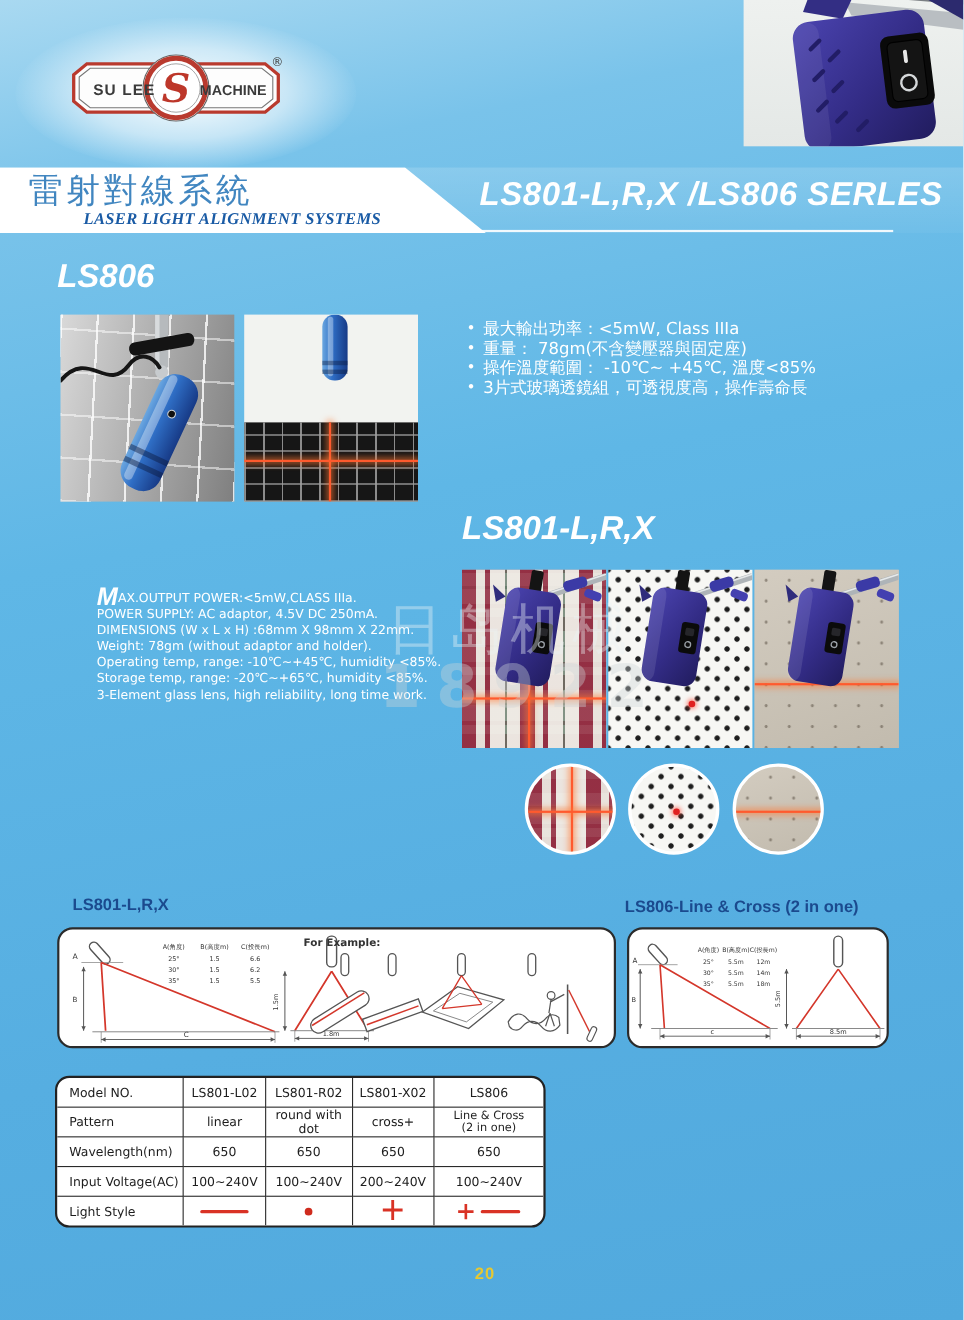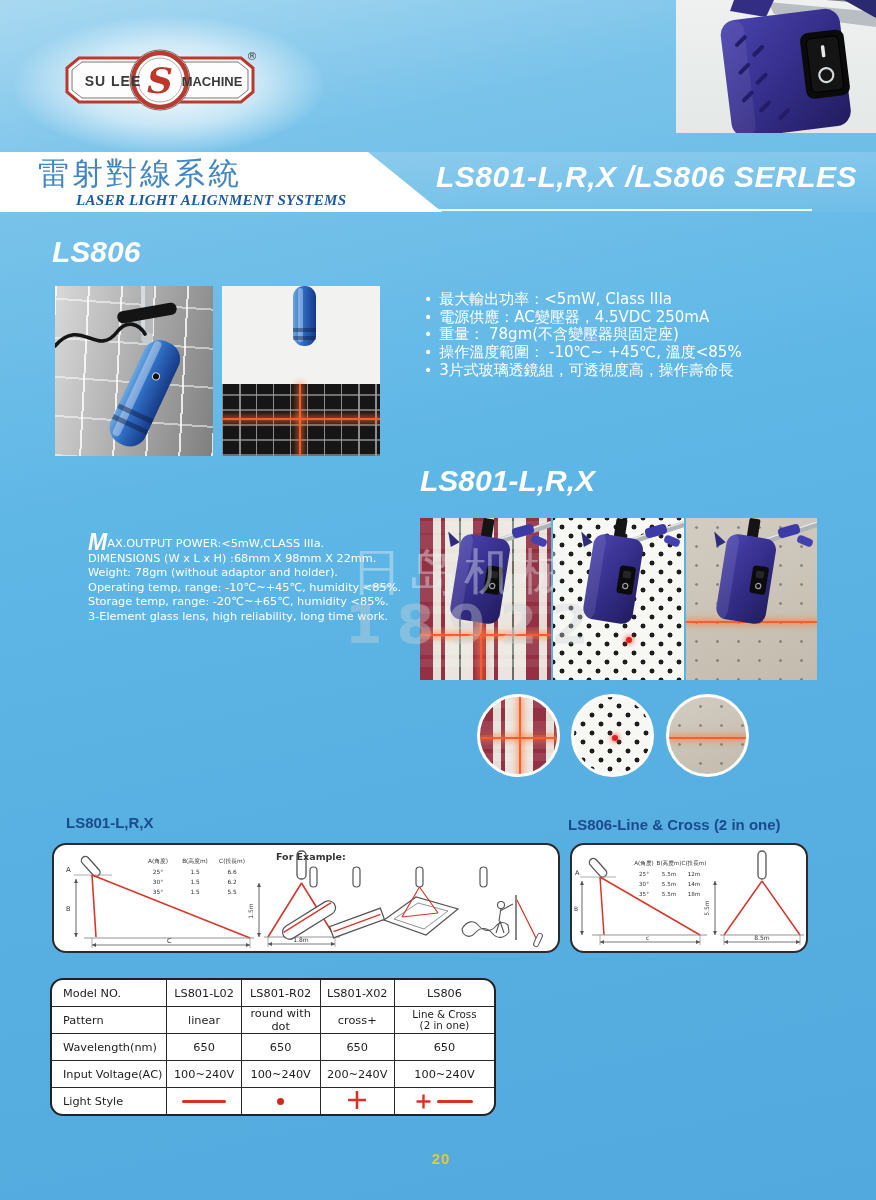--- a/index.html
+++ b/index.html
@@ -9,21 +9,21 @@
   .abs{position:absolute;}
   .hit{font-family:"Liberation Sans",sans-serif;font-weight:bold;font-style:italic;color:#fff;}
   
   .logo-glow{left:14px;top:16px;width:310px;height:138px;border-radius:50%;
     background:radial-gradient(ellipse at center,rgba(255,255,255,0.96) 0%,rgba(255,255,255,0.55) 42%,rgba(255,255,255,0) 72%);}
   .band{left:0;top:152px;width:442px;height:60px;background:#fff;
     clip-path:polygon(0 0,368px 0,442px 60px,0 60px);}
   .band-side{left:355px;top:152px;width:521px;height:60px;
     background:linear-gradient(rgba(255,255,255,0.15),rgba(255,255,255,0.04));
     clip-path:polygon(13px 0,100% 0,100% 100%,87px 100%);}
-  .title-zh{left:38px;top:153px;font-size:31px;letter-spacing:3px;color:#4186c0;
+  .title-zh{left:26px;top:153px;font-size:31px;letter-spacing:3px;color:#4186c0;
     font-family:"DejaVu Serif",serif;}
   .title-en{left:76px;top:192px;font-size:15px;font-weight:bold;font-style:italic;
     color:#1a5ba5;font-family:Liberation Serif, serif;letter-spacing:0.3px;}
   .series{left:436px;top:160px;font-size:30px;letter-spacing:0.5px;}
   .underline{left:429px;top:209px;width:383px;height:2px;background:rgba(255,255,255,0.9);}
   .photo-tr{left:676px;top:0;width:200px;height:133px;background:linear-gradient(180deg,#eef1ef,#e4e8e6);}
   
   .ls806-h{left:52px;top:235px;font-size:30px;}
   .ls801-h{left:420px;top:464px;font-size:30px;}
   
@@ -210,37 +210,35 @@
       <rect x="71" y="42" width="23" height="4" fill="rgba(10,25,60,0.4)"></rect>
       <rect x="71" y="50" width="23" height="4" fill="rgba(10,25,60,0.4)"></rect>
     </svg>
   </div>
 
   <ul class="abs ls806-specs">
     <li>
         <span>最大輸出功率：&lt;5mW, Class IIIa</span>
       </li>
     <li>
-        <span>電源供應：AC變壓器，4.5VDC 250mA</span>
-      </li>
-    <li>
         <span>重量： 78gm(不含變壓器與固定座)</span>
       </li>
     <li>
         <span>操作溫度範圍： -10℃~ +45℃, 溫度&lt;85%</span>
       </li>
     <li>
         <span>3片式玻璃透鏡組，可透視度高，操作壽命長</span>
       </li>
   </ul>
 
   <div class="abs ls801-h hit">LS801-L,R,X</div>
 
   <div class="abs ls801-specs">
     <div><span class="bigM">M</span><span>AX.OUTPUT POWER:&lt;5mW,CLASS IIIa.</span></div>
+    <div>POWER SUPPLY: AC adaptor, 4.5V DC 250mA.</div>
     <div>DIMENSIONS (W x L x H) :68mm X 98mm X 22mm.</div>
     <div>Weight: 78gm (without adaptor and holder).</div>
     <div>Operating temp, range: -10℃~+45℃, humidity &lt;85%.</div>
     <div>Storage temp, range: -20℃~+65℃, humidity &lt;85%.</div>
     <div>3-Element glass lens, high reliability, long time work.</div>
   </div>
 
   <div class="abs photo p801 p801-1 plaid">
     <div class="laser-v" style="left:60px;top:78px;height:84px;"></div>
     <div class="laser-h" style="left:0;top:116px;width:131px;"></div>

